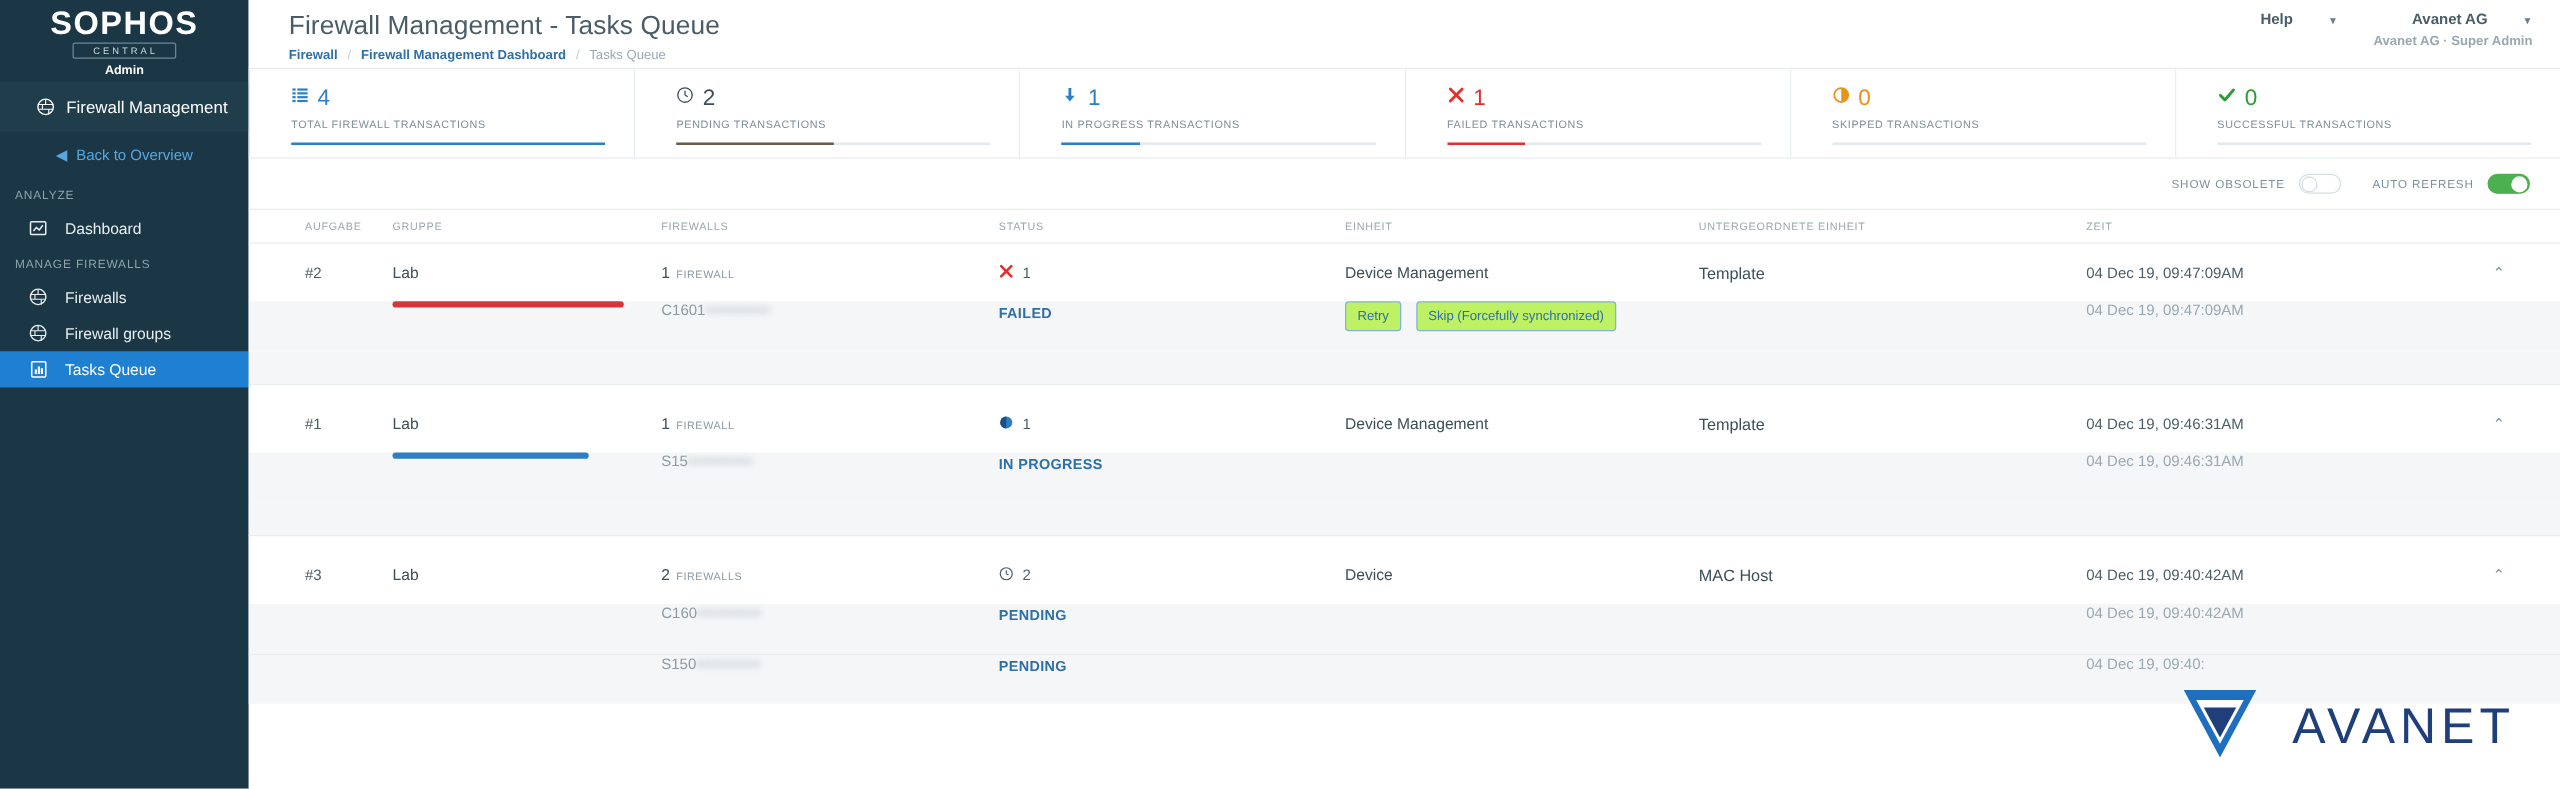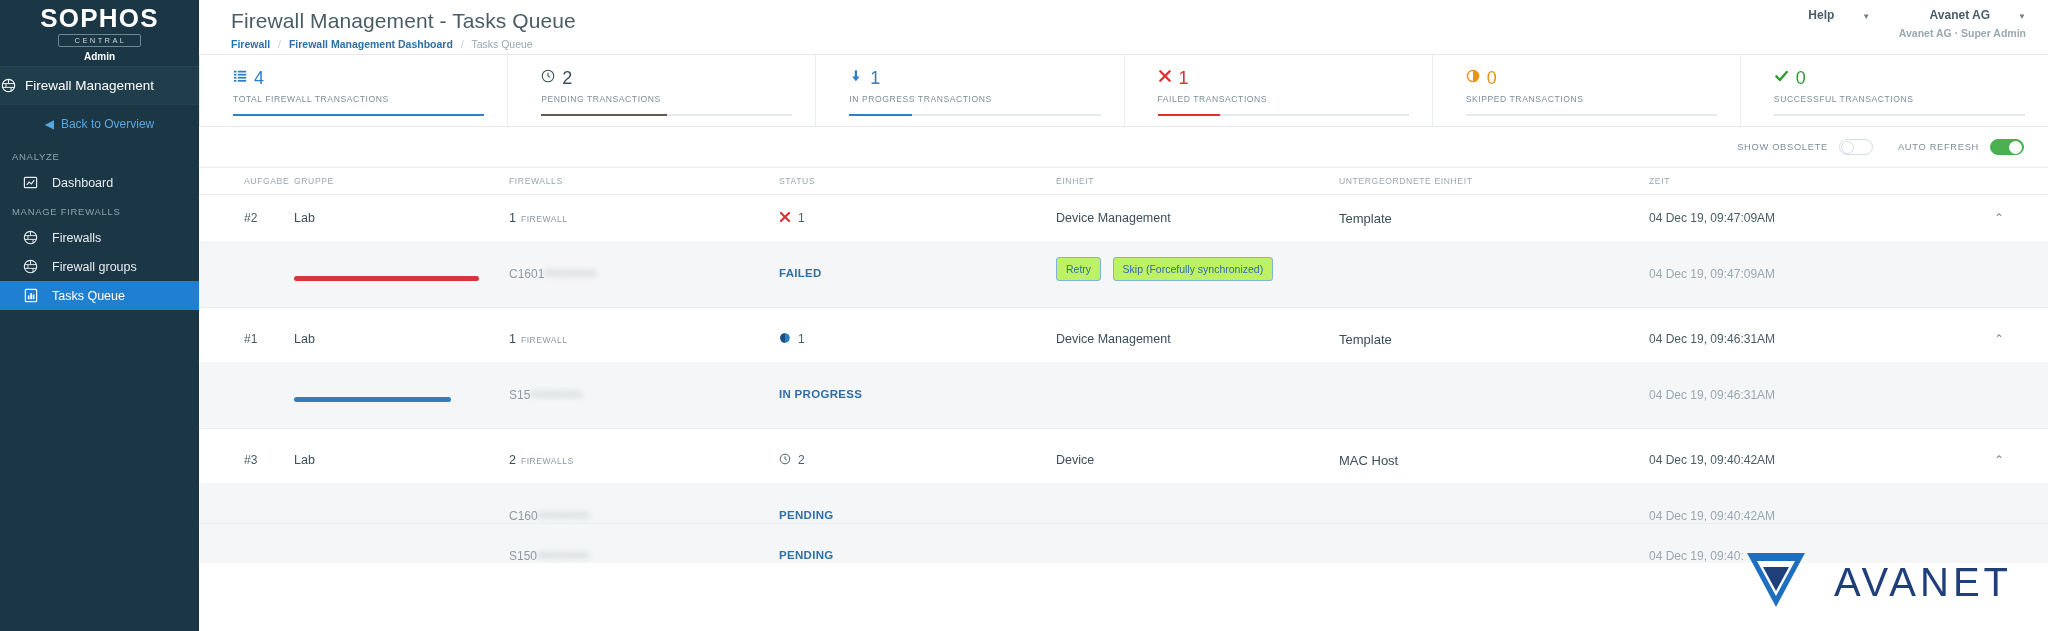--- a/index.html
+++ b/index.html
@@ -32,20 +32,21 @@
     border-radius: 2px;
     font-size: 7.5px; letter-spacing: 2.4px;
     color: #cfd9de;
     padding: 1px 14px 1px 16px;
   }
   .brand-admin {
     margin-top: 4px; font-size: 10px; font-weight: bold; color: #ffffff;
   }
   .fw-mgmt {
     height: 38px; display: flex; align-items: center; gap: 8px;
+    padding-left: 28px;
     font-size: 13.5px; color: #ffffff;
     border-bottom: 1px solid #27414f;
     background: #203d4c;
   }
   .back-link {
     height: 37px; display: flex; align-items: center; justify-content: center;
     gap: 7px; font-size: 12px; color: #5aa7e0;
   }
   .sec-title {
     padding: 9px 0 6px 12px;
@@ -127,40 +128,40 @@
   .switch.on i { left: auto; right: 1px; border-color: #fff; }
 
   
   .thead {
     display: flex; height: 27px; align-items: center;
     border-bottom: 1px solid #e8edef; background: #fff;
   }
   .thead div {
     font-size: 8.6px; letter-spacing: .6px; color: #9aa8b0; text-transform: uppercase;
   }
-  .c1 { width: 95px; padding-left: 45px; }
+  .c1 { width: 115px; padding-left: 45px; }
   .c2 { width: 215px; }
   .c3 { width: 270px; }
   .c4 { width: 265px; }
   .c5 { width: 295px; padding-left: 12px; }
   .c6 { width: 310px; }
   .c7 { flex: 1; }
 
   .grow { display: flex; align-items: center; height: 46px; background: #fff; }
   .grow .c1 { font-size: 12px; color: #4a5d66; }
   .grow .c2 { font-size: 12.5px; color: #3c4f58; }
   .grow .c3 { font-size: 12.5px; color: #3c4f58; }
   .grow .c4 { font-size: 12.5px; color: #3c4f58; }
   .grow .c5 { font-size: 12.5px; color: #3c4f58; }
   .grow .c6 { font-size: 13px; color: #3c4f58; }
   .grow .c7 { font-size: 12px; color: #4a5d66; position: relative; }
   .unit { font-size: 8.6px; letter-spacing: .5px; color: #8a99a2; margin-left: 5px; text-transform: uppercase; }
   .statcount { display: inline-flex; align-items: center; gap: 7px; font-size: 12px; color: #4a5d66; }
 
-  .subrow { display: flex; align-items: flex-end; height: 40px; background: #f4f6f7; }
+  .subrow { display: flex; align-items: flex-start; height: 40px; background: #f4f6f7; }
   .subrow.alt { background: #f4f6f7; border-top: 1px solid #e9edee; }
   .subrow .c2 { padding-right: 30px; }
   .bar { height: 5px; border-radius: 3px; background: #e3e8ea; width: 173px; position: relative; overflow: hidden; }
   .bar i { display: block; height: 5px; border-radius: 3px; }
   .fwname { font-size: 12px; color: #8e9ba3; }
   .blur { display:inline-block; filter: blur(3px); color:#aab4ba; letter-spacing:.5px; }
   .stxt { font-size: 11.5px; font-weight: bold; letter-spacing: .3px; color: #2f6fa8; }
   .tbtn {
     display: inline-block; border: 1px solid #7fb2dd; color: #2f6fa8;
     background: #bef264; border-radius: 3px; font-size: 10.5px;

